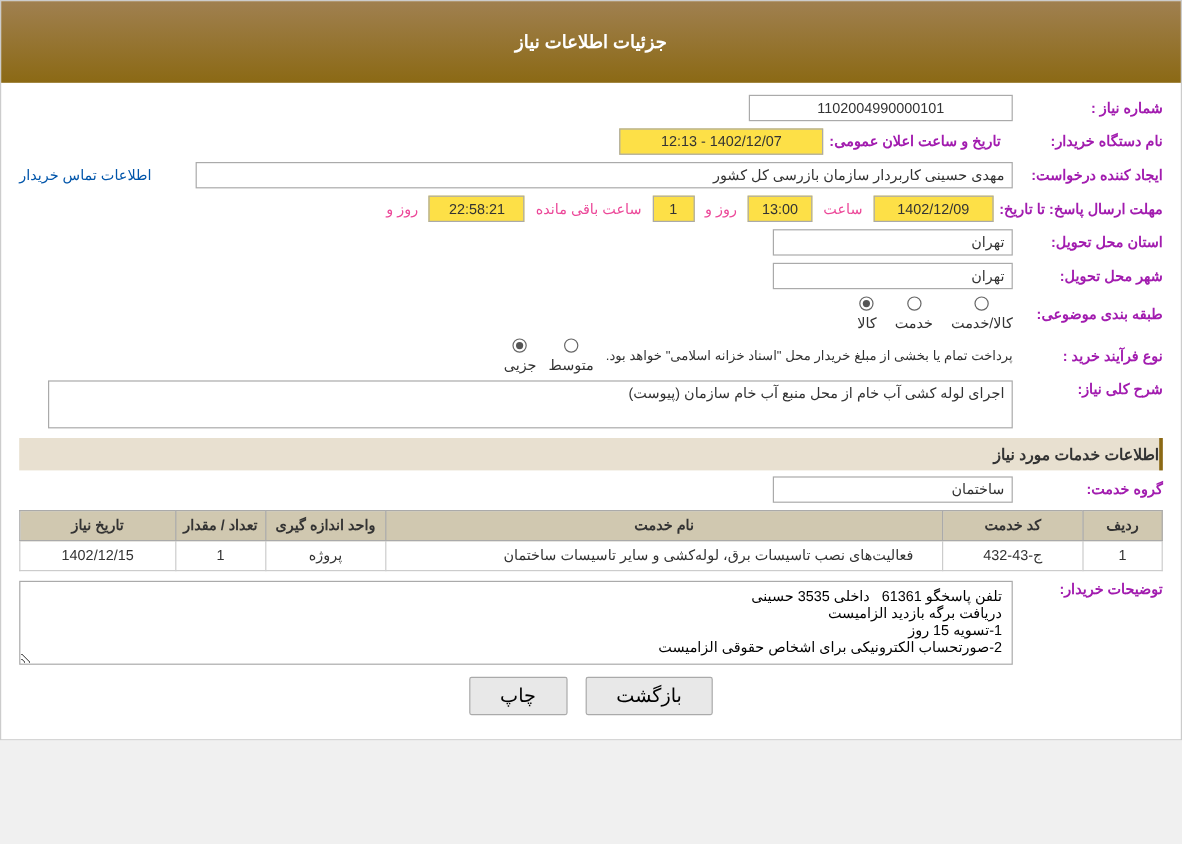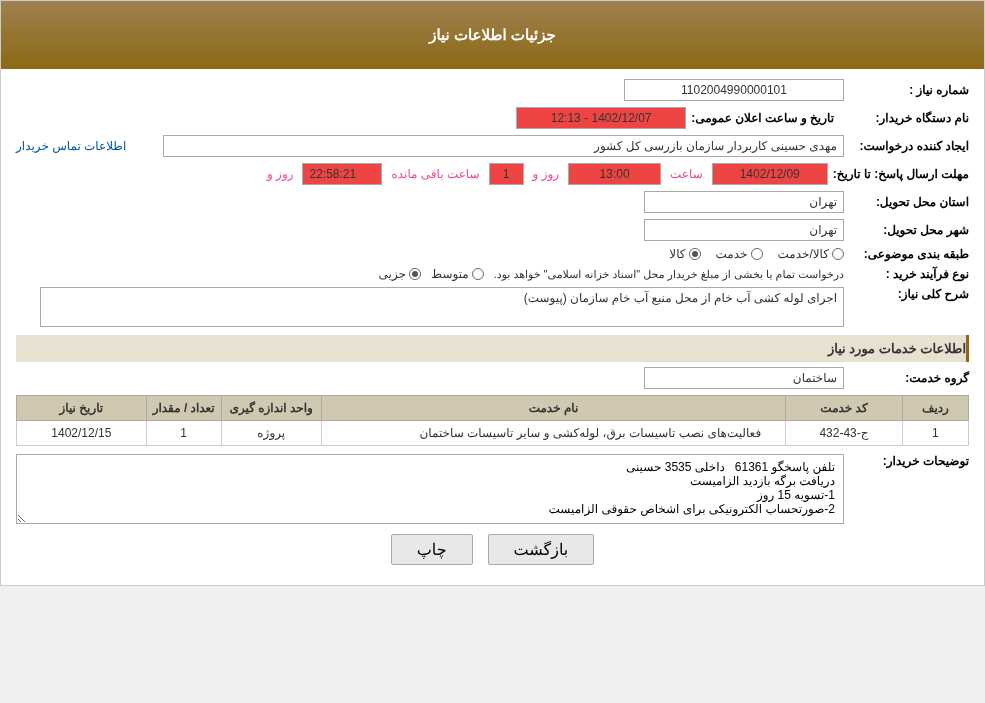--- a/index.html
+++ b/index.html
@@ -27,38 +27,38 @@
     .content {
       padding: 10px 15px;
     }
     .info-row {
       display: flex;
       align-items: center;
       margin-bottom: 6px;
       gap: 5px;
     }
     .label {
-      color: #000000;
+      color: #a21caf;
       font-weight: bold;
       white-space: nowrap;
       min-width: 120px;
       text-align: right;
     }
     .value-box {
       border: 1px solid #aaa;
       background: #fff;
       padding: 3px 6px;
       min-height: 22px;
       flex: 1;
       text-align: right;
       margin-left: 24px;
     }
     .value-box-fixed {
       border: 1px solid #aaa;
-      background: #ef4444;
+      background: #fde047;
       padding: 3px 6px;
       min-height: 22px;
       text-align: right;
     }
     .link-text {
       color: #0055aa;
       cursor: pointer;
       white-space: nowrap;
     }
     .small-label {
@@ -77,20 +77,21 @@
       display: flex;
       gap: 15px;
       align-items: center;
       flex: 1;
     }
     .radio-item {
       display: flex;
       align-items: center;
       gap: 3px;
       direction: rtl;
+      flex-direction: column;
     }
     .radio-circle {
       width: 12px;
       height: 12px;
       border: 1px solid #666;
       border-radius: 50%;
       background: #fff;
       display: inline-block;
       position: relative;
     }
@@ -199,27 +200,27 @@
     <div class="info-row">
       <span class="label">ایجاد کننده درخواست:</span>
       <div class="value-box">
         <span>مهدی حسینی کاربردار سازمان بازرسی کل کشور</span>
       </div>
       <span class="link-text" style="margin-right:8px;">اطلاعات تماس خریدار</span>
     </div>
 
     <div class="info-row">
       <span class="label">مهلت ارسال پاسخ: تا تاریخ:</span>
-      <div class="value-box-fixed" style="width:116px; text-align:center;">1402/12/09</div>
+      <div class="value-box-fixed" style="width:100px; text-align:center;">1402/12/09</div>
       <span class="small-label" style="margin:0 4px;">ساعت</span>
-      <div class="value-box-fixed" style="width:93px; text-align:center;">13:00</div>
+      <div class="value-box-fixed" style="width:54px; text-align:center;">13:00</div>
       <span class="small-label" style="margin:0 4px;">روز و</span>
       <div class="value-box-fixed" style="width:35px; text-align:center;">1</div>
       <span class="small-label" style="margin:0 4px;">ساعت باقی مانده</span>
-      <div class="value-box-fixed" style="width:80px; text-align:left;">22:58:21</div>
+      <div class="value-box-fixed" style="width:80px; text-align:center;">22:58:21</div>
       <span class="small-label" style="margin:0 4px;">روز و</span>
     </div>
 
     <div class="info-row">
       <span class="label">استان محل تحویل:</span>
       <div class="value-box" style="max-width:200px;">تهران</div>
     </div>
 
     <div class="info-row">
       <span class="label">شهر محل تحویل:</span>
@@ -240,21 +241,21 @@
         <div class="radio-item">
           <span class="radio-circle selected"></span>
           <span>کالا</span>
         </div>
       </div>
     </div>
 
     <div class="info-row">
       <span class="label">نوع فرآیند خرید :</span>
       <div class="purchase-type-row">
-        <span class="purchase-note">درخواست تمام یا بخشی از مبلغ خریدار محل "اسناد خزانه اسلامی" خواهد بود.</span>
+        <span class="purchase-note">پرداخت تمام یا بخشی از مبلغ خریدار محل "اسناد خزانه اسلامی" خواهد بود.</span>
         <div class="radio-item">
           <span class="radio-circle"></span>
           <span>متوسط</span>
         </div>
         <div class="radio-item">
           <span class="radio-circle selected"></span>
           <span>جزیی</span>
         </div>
       </div>
     </div>

